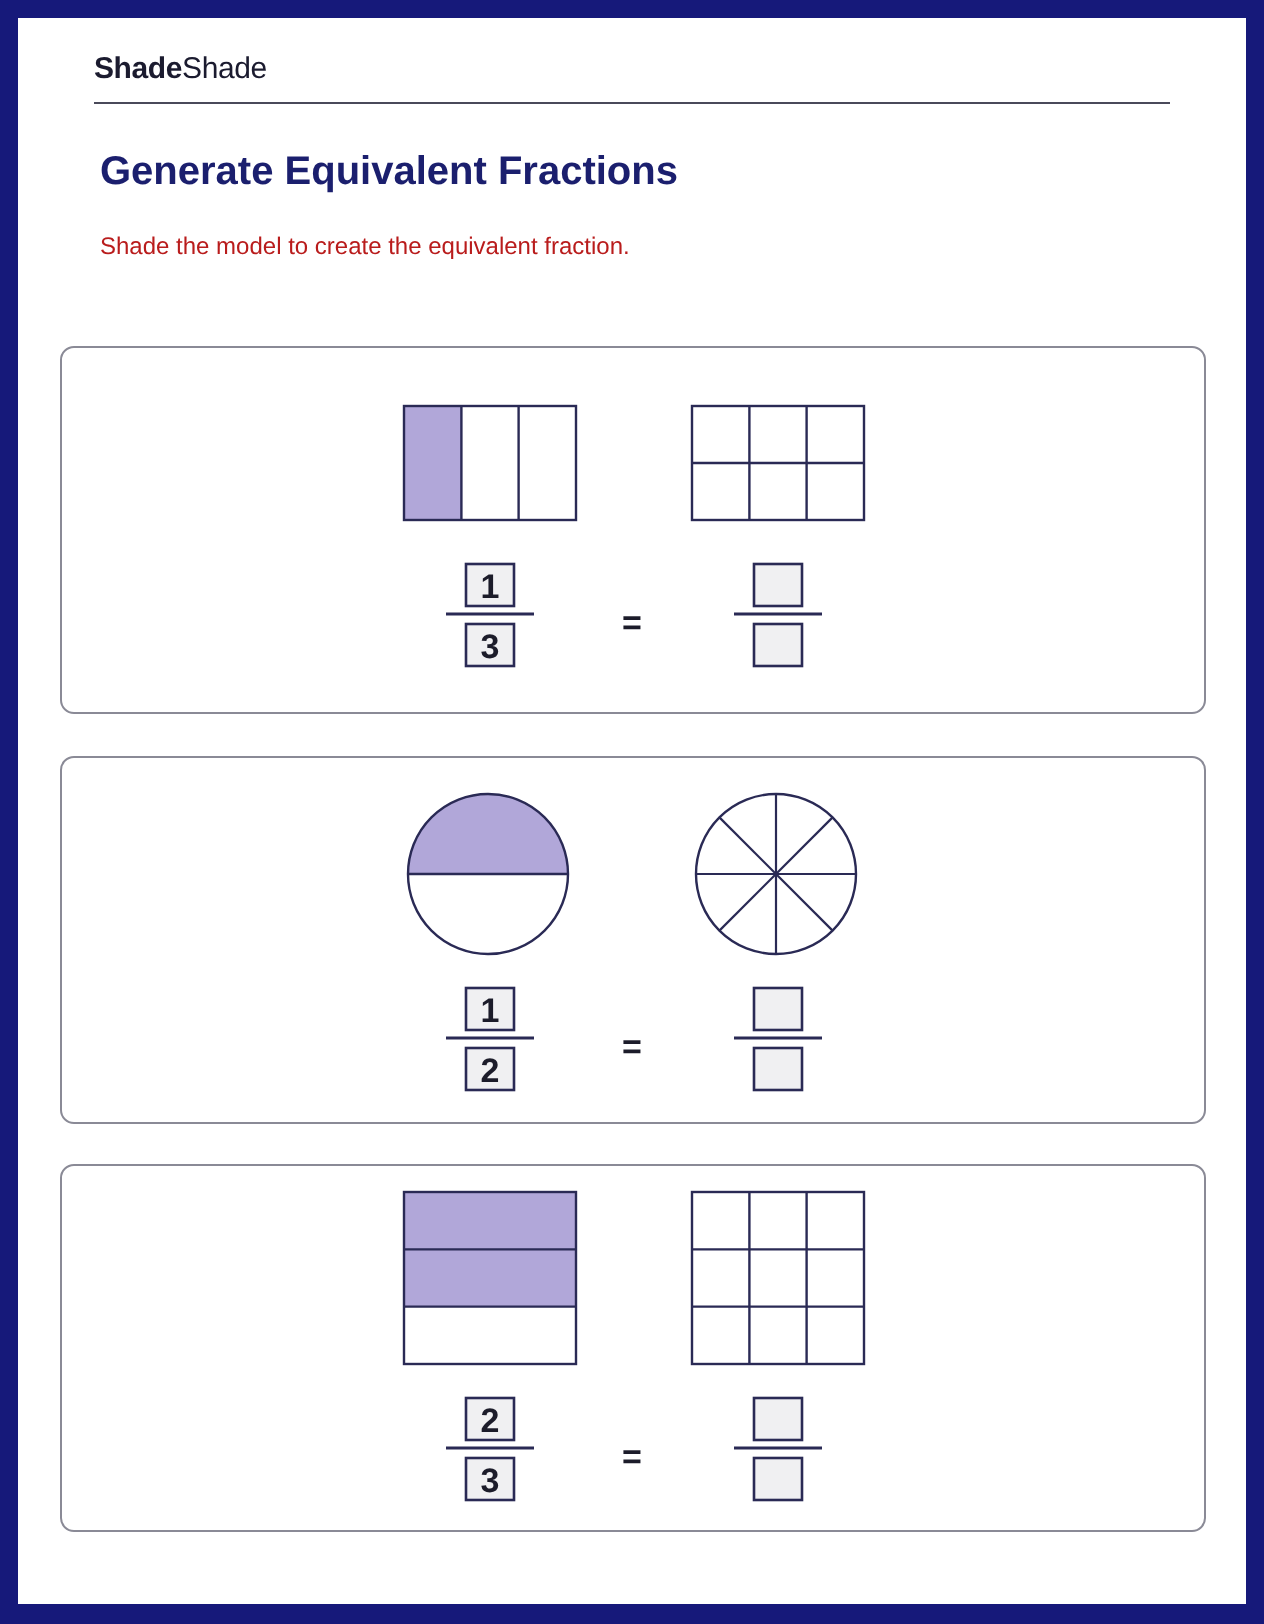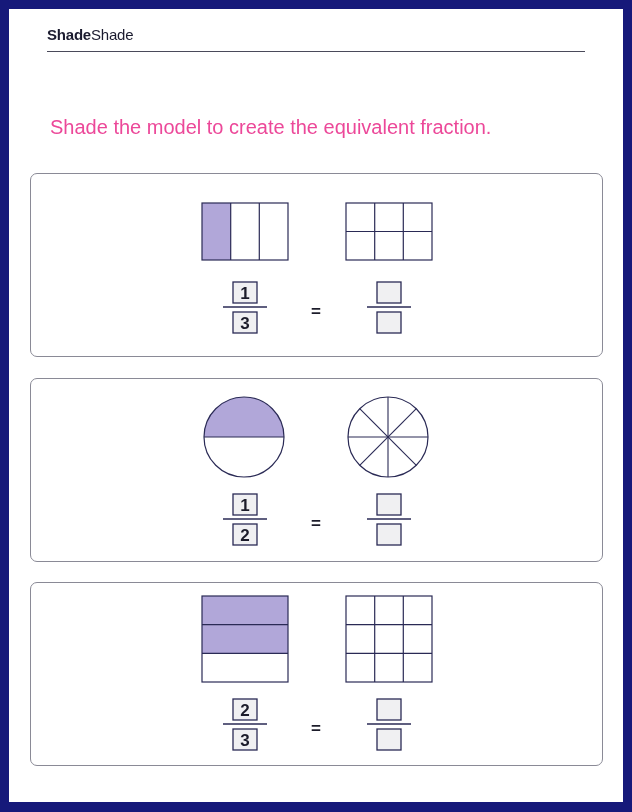--- a/index.html
+++ b/index.html
@@ -2,31 +2,32 @@
 <html><head>
 <meta charset="utf-8">
 <style>
   html, body { margin:0; padding:0; }
   body { width:632px; height:812px; background:#16197a; position:relative; overflow:hidden; font-family:"Liberation Sans", sans-serif; }
   .page { position:absolute; left:9px; top:9px; width:614px; height:793px; background:#ffffff; }
   .brand { position:absolute; left:38px; top:17px; font-size:15px; color:#1b1b2f; letter-spacing:-0.2px; }
   .brand b { font-weight:700; }
   .rule { position:absolute; left:38px; top:42px; width:538px; height:1px; background:#4a4a5a; }
   .title { position:absolute; left:41px; top:66px; font-size:20px; font-weight:700; color:#1b1f6e; }
-  .instr { position:absolute; left:41px; top:107px; font-size:20px; color:#ec4899; }
+  .instr { position:absolute; left:41px; top:107px; font-size:12px; color:#b91c1c; }
   .card { position:absolute; left:21px; width:571px; border:1.3px solid #8a8a96; border-radius:7px; background:#fff; }
   .card svg { position:absolute; left:0; top:0; }
   .num { font-family:"Liberation Sans", sans-serif; font-weight:700; font-size:17px; fill:#1c1c2a; }
 </style>
 </head>
 <body>
 
 <div class="page">
   <div class="brand"><b>Shade</b><span>Shade</span></div>
   <div class="rule"></div>
+  <div class="title">Generate Equivalent Fractions</div>
   <div class="instr">Shade the model to create the equivalent fraction.</div>
 
   <div class="card" style="top:164px;height:182px;">
     <svg width="571" height="182" viewBox="0 0 571 182">
       <g transform="translate(171,29)">
         <rect x="0" y="0" width="28.7" height="57" fill="#b1a7d9"></rect>
         <rect x="0" y="0" width="86" height="57" fill="none" stroke="#2a2a55" stroke-width="1.2"></rect>
         <line x1="28.7" y1="0" x2="28.7" y2="57" stroke="#2a2a55" stroke-width="1.2"></line>
         <line x1="57.3" y1="0" x2="57.3" y2="57" stroke="#2a2a55" stroke-width="1.2"></line>
       </g>

